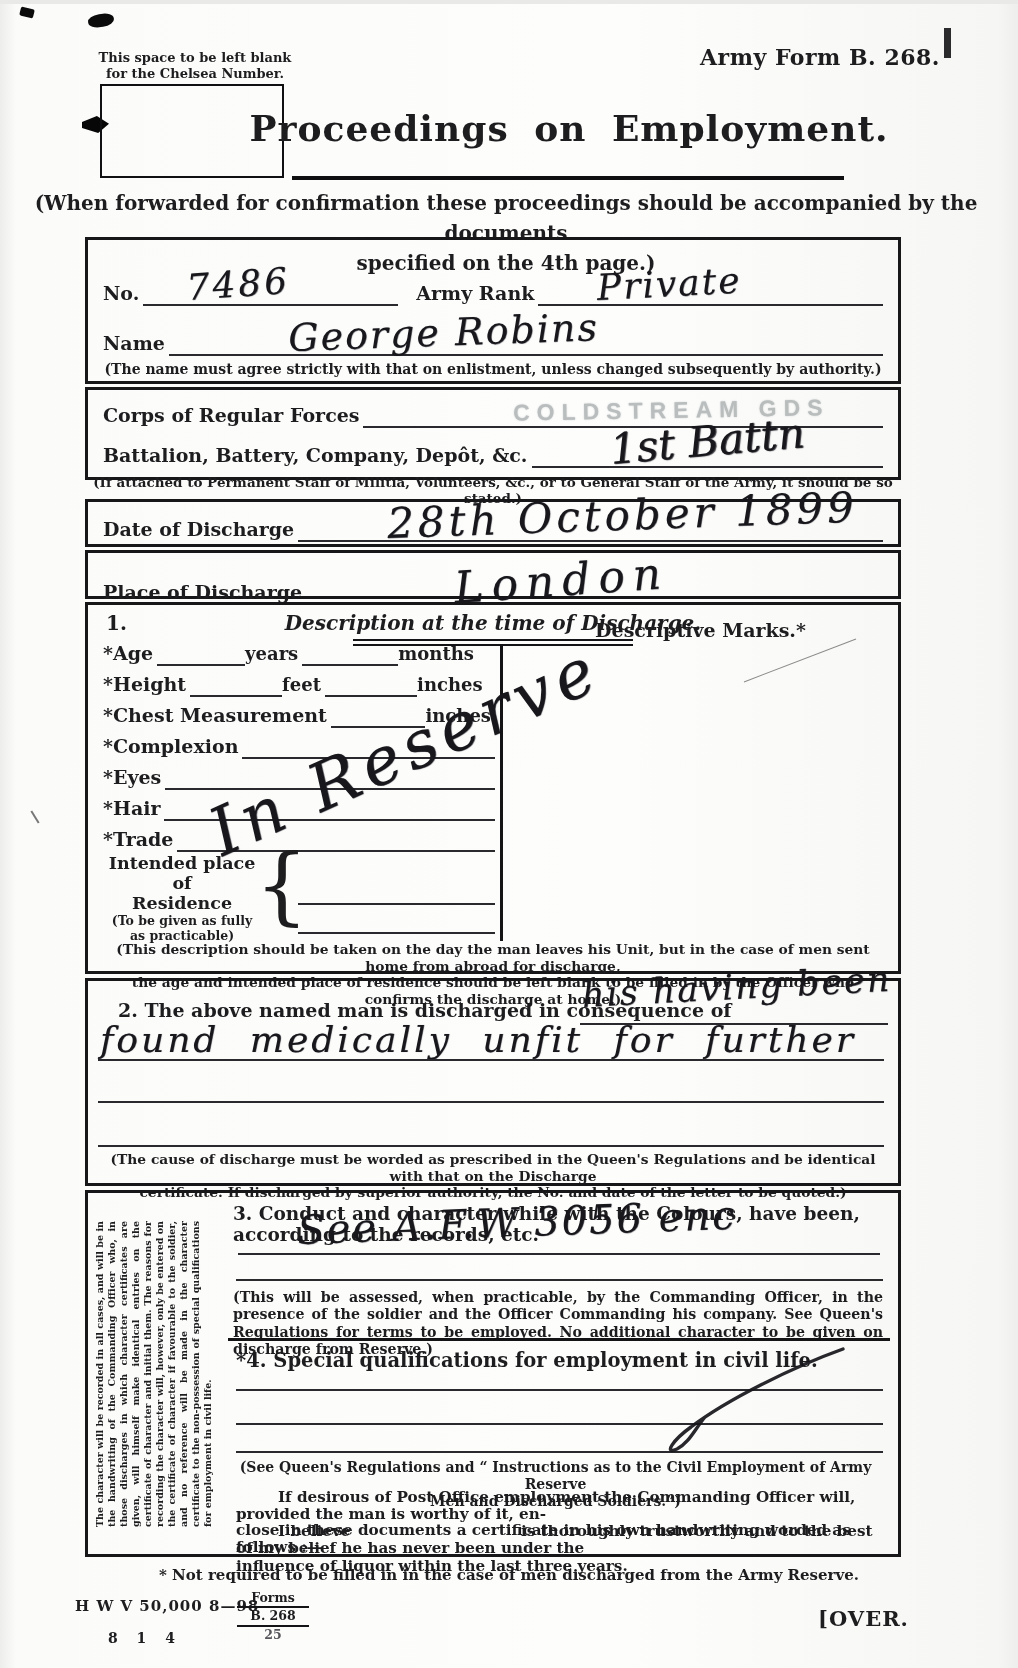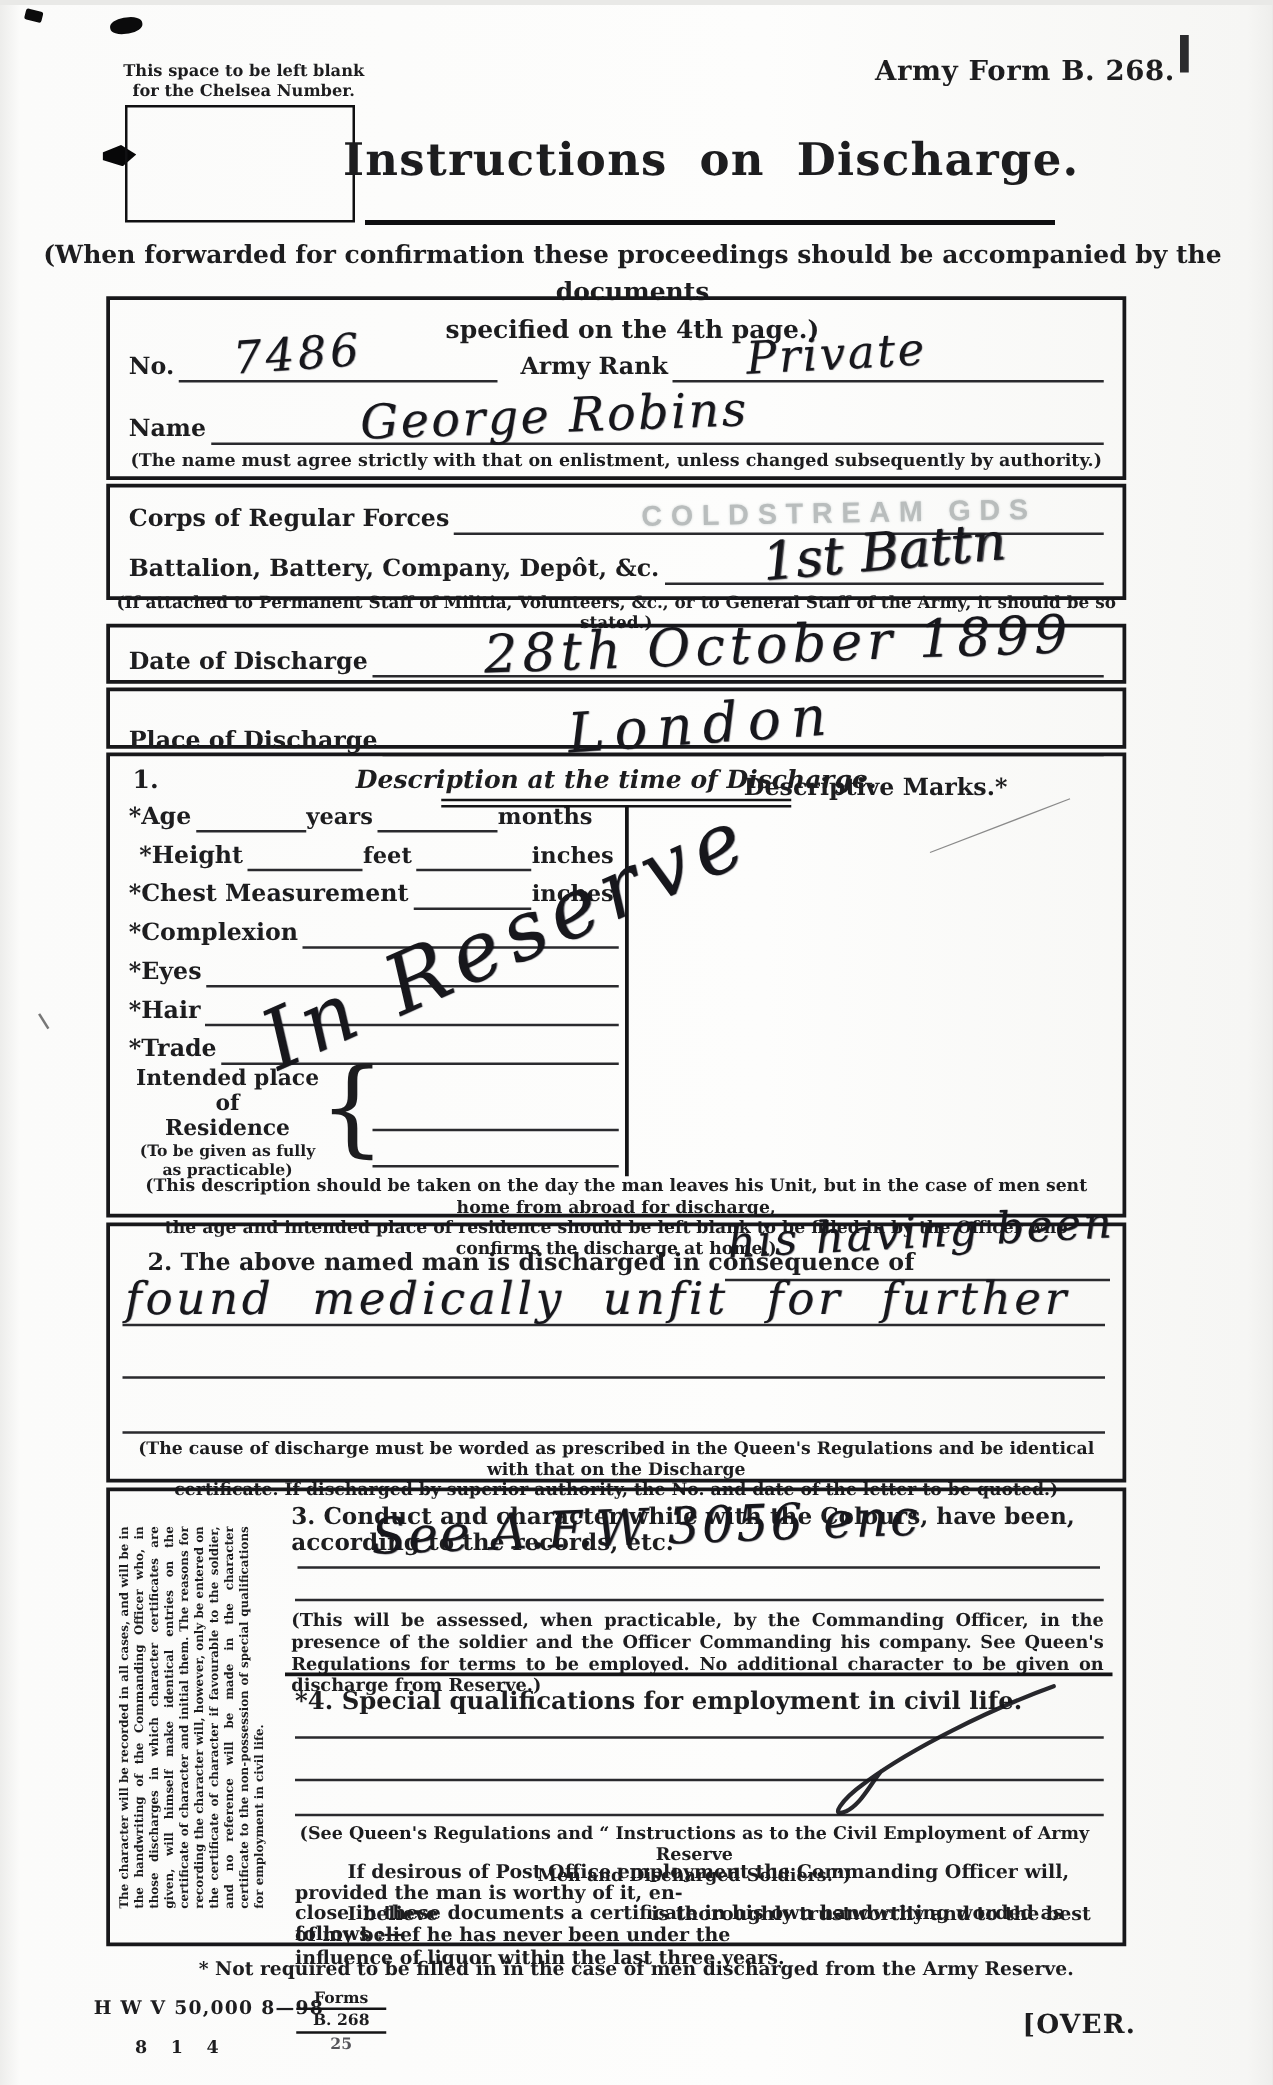--- a/index.html
+++ b/index.html
@@ -41,21 +41,21 @@
   <div class="abs" style="left:28px;top:812px;width:14px;height:2px;background:#777;transform:rotate(58deg);"></div>
   <div class="abs" style="left:82px;top:112px;width:27px;height:17px;background:#070708;clip-path:polygon(0 35%,55% 0,100% 45%,60% 100%,0 70%);"></div>
 
   <div class="abs ctr b" style="left:90px;top:46px;width:210px;font-size:13px;line-height:1.25;">
     <div>This space to be left blank</div>
     <div>for the Chelsea Number.</div>
   </div>
   <div class="abs b" style="left:700px;top:40px;font-size:22px;letter-spacing:.5px;">Army Form B. 268.</div>
   <div class="abs" style="left:100px;top:80px;width:180px;height:90px;border:2.5px solid #101012;"></div>
 
-  <div class="abs ctr b" style="left:130px;right:10px;top:103px;font-size:36px;word-spacing:12px;letter-spacing:1px;">Instructions on Discharge.</div>
+  <div class="abs ctr b" style="left:130px;right:10px;top:103px;font-size:36px;word-spacing:12px;letter-spacing:1px;">Proceedings on Employment.</div>
   <div class="abs" style="left:292px;top:172px;width:552px;height:4px;background:#0f0f11;"></div>
 
   <div class="abs ctr b" style="left:0;right:6px;top:184px;font-size:20px;line-height:1.5;">
     <div>(When forwarded for confirmation these proceedings should be accompanied by the documents</div>
     <div>specified on the 4th page.)</div>
   </div>
 
   <div class="box" style="top:233px;height:147px;">
     <div class="row" style="left:15px;right:15px;top:28px;height:38px;">
       <span class="lbl">No.</span>
@@ -118,21 +118,21 @@
     <div class="abs ctr b" style="left:415px;right:0;top:14px;font-size:19px;">Descriptive Marks.*</div>
 
     <div class="abs" style="left:15px;top:30px;width:392px;">
       <div style="display:flex;align-items:flex-end;height:31px;">
         <span class="lbl">*Age</span>
         <span class="fill" style="flex:0 0 88px;"></span>
         <span class="lbl" style="font-size:18px;">years</span>
         <span class="fill" style="flex:0 0 96px;"></span>
         <span class="lbl" style="font-size:18px;">months</span>
       </div>
-      <div style="display:flex;align-items:flex-end;height:31px;justify-content:flex-end;">
+      <div style="display:flex;align-items:flex-end;height:31px;">
         <span class="lbl">*Height</span>
         <span class="fill" style="flex:0 0 92px;"></span>
         <span class="lbl" style="font-size:18px;">feet</span>
         <span class="fill" style="flex:0 0 92px;"></span>
         <span class="lbl" style="font-size:18px;">inches</span>
       </div>
       <div style="display:flex;align-items:flex-end;height:31px;">
         <span class="lbl">*Chest Measurement</span>
         <span class="fill"></span>
         <span class="lbl" style="font-size:18px;">inches</span>

